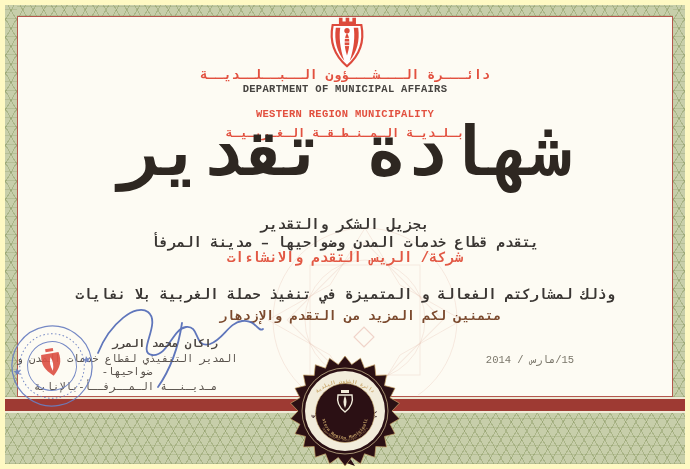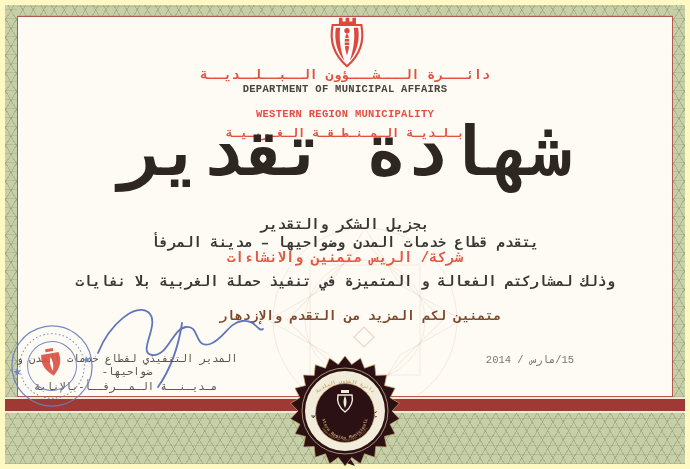--- a/index.html
+++ b/index.html
@@ -24,21 +24,21 @@
   .ctr{left:0;right:0;text-align:center;}
   .dept-ar{top:67px;font-size:13px;font-weight:bold;color:#e2503f;}
   .dept-en{top:83px;font-size:10.5px;font-weight:bold;color:#474441;letter-spacing:.3px;}
   .muni-ar{top:95px;font-size:12px;font-weight:bold;color:#e2503f;margin-top:31px;}
   .muni-en{top:108px;font-size:10.5px;font-weight:bold;color:#e2503f;letter-spacing:.3px;}
   .cal-title{top:118px;font-size:68px;font-weight:bold;color:#2e2721;line-height:1.15;}
   .body-line{font-size:14px;font-weight:bold;color:#3a3633;}
   .line1{top:199px;margin-top:35px;}
   .line2{top:216px;}
   .recipient{top:249px;font-size:14px;font-weight:bold;color:#e25844;}
-  .reason{top:273px;}
+  .reason{top:286px;}
   .wishes{top:308px;font-size:13px;font-weight:bold;color:#7b4a2e;padding-left:30px;}
   
   .sig-name{left:110px;top:337px;width:110px;text-align:center;font-size:11px;font-weight:bold;color:#4c4641;}
   .sig-title1{left:12px;top:352px;width:230px;text-align:center;font-size:10.5px;color:#57504a;}
   .sig-title2{left:34px;top:366px;width:208px;text-align:left;font-size:10.5px;color:#57504a;margin-top:14px;}
   .date{left:468px;top:353px;width:124px;text-align:center;font-size:10.5px;color:#7a766a;}
   .stamp{left:8px;top:322px;width:88px;height:88px;transform:rotate(-10deg);opacity:.92;}
   .sig-svg{left:92px;top:297px;width:175px;height:92px;}
   .seal{left:288px;top:356px;width:114px;height:112px;}
   .watermark{left:225px;top:215px;width:280px;height:180px;opacity:.55;}
@@ -78,31 +78,32 @@
 
   <div class="abs ctr dept-ar" dir="rtl">دائـــرة الـــشـــؤون الــبــلــديــة</div>
   <div class="abs ctr dept-en">DEPARTMENT OF MUNICIPAL AFFAIRS</div>
   <div class="abs ctr muni-ar" dir="rtl">بـلـديـة الـمـنـطـقـة الـغـربـيـة</div>
   <div class="abs ctr muni-en">WESTERN REGION MUNICIPALITY</div>
 
   <div class="abs ctr cal-title" dir="rtl">شهادة تقدير</div>
 
   <div class="abs ctr body-line line1" dir="rtl">يتقدم قطاع خدمات المدن وضواحيها – مدينة المرفأ</div>
   <div class="abs ctr body-line line2" dir="rtl">بجزيل الشكر والتقدير</div>
-  <div class="abs ctr recipient" dir="rtl">شركة/ الريس متمنين والانشاءات</div>
+  <div class="abs ctr recipient" dir="rtl">شركة/ الريس التقدم والانشاءات</div>
   <div class="abs ctr body-line reason" dir="rtl">وذلك لمشاركتم الفعالة و المتميزة في تنفيذ حملة الغربية بلا نفايات</div>
   <div class="abs ctr wishes" dir="rtl">متمنين لكم المزيد من التقدم والإزدهار</div>
 
   <svg class="abs sig-svg" viewBox="0 0 175 92">
     <g fill="none" stroke="#4f68b6" stroke-width="1.8" stroke-linecap="round" opacity=".9">
       <path d="M6 56 C18 26 44 6 56 15 C70 26 44 56 60 58 C76 60 80 32 94 30 C108 28 102 52 118 47 C132 42 136 26 150 24 C164 22 166 36 171 32"></path>
       <path d="M90 26 C87 46 80 70 66 90"></path>
     </g>
   </svg>
 
+  <div class="abs sig-name" dir="rtl">راكان محمد المرر</div>
   <div class="abs sig-title1" dir="rtl">المدير التنفيذي لقطاع خدمات المدن و ضواحيها-</div>
   <div class="abs sig-title2" dir="rtl">مـديـنــة الـمــرفــأ-بالإنابة</div>
 
   <svg class="abs stamp" viewBox="0 0 90 90">
     <circle cx="45" cy="45" r="41" fill="none" stroke="#6a7fc1" stroke-width="1.3"></circle>
     <circle cx="45" cy="45" r="33" fill="none" stroke="#6a7fc1" stroke-width="1" stroke-dasharray="1.6 2.4"></circle>
     <circle cx="45" cy="45" r="25" fill="none" stroke="#6a7fc1" stroke-width="1"></circle>
     <polygon fill="#6a7fc1" points="9.0,41.0 10.1,43.5 12.8,43.8 10.7,45.6 11.4,48.2 9.0,46.8 6.6,48.2 7.3,45.6 5.2,43.8 7.9,43.5"></polygon>
     <polygon fill="#6a7fc1" points="81.0,41.0 82.1,43.5 84.8,43.8 82.7,45.6 83.4,48.2 81.0,46.8 78.6,48.2 79.3,45.6 77.2,43.8 79.9,43.5"></polygon>
     <rect x="41" y="27" width="8" height="3" fill="#dd5246"></rect>

